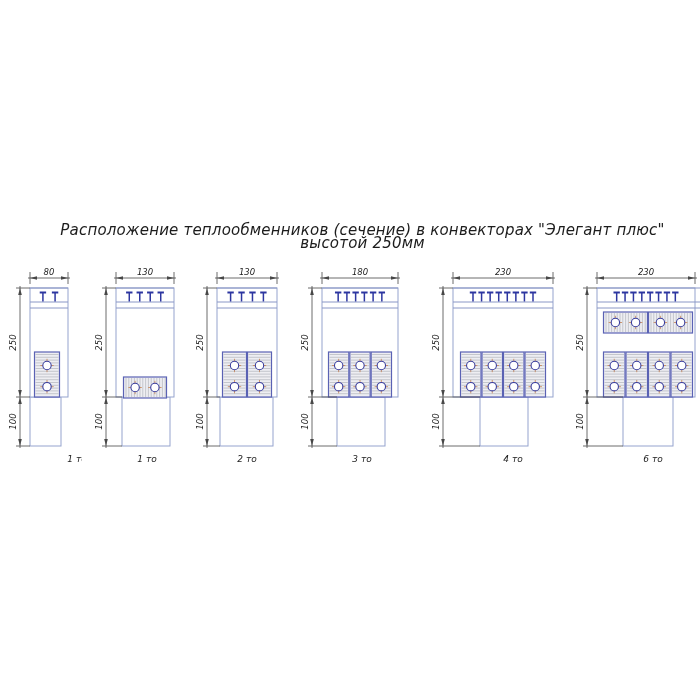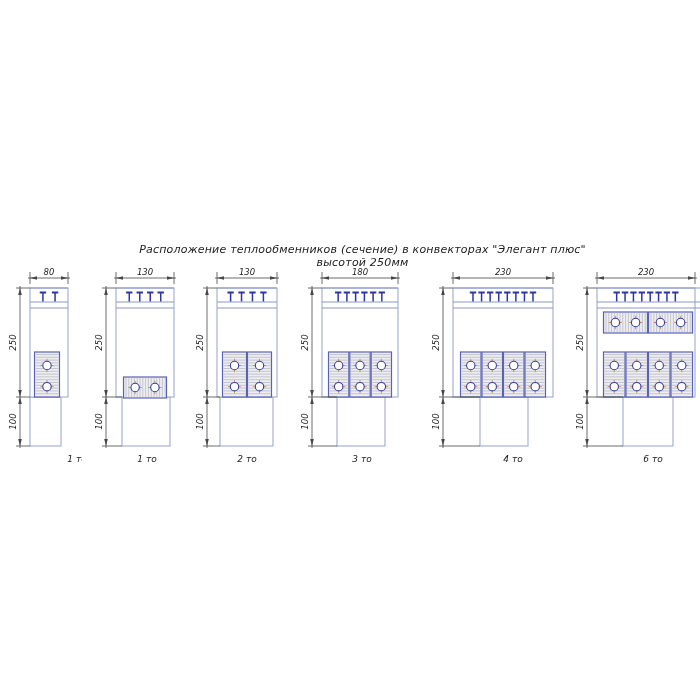--- a/index.html
+++ b/index.html
@@ -2,22 +2,22 @@
 <html><head>
 <meta charset="utf-8">
 <style>
   html,body{margin:0;padding:0;}
   body{
     width:700px;height:700px;background:#ffffff;position:relative;
     font-family:"DejaVu Sans", sans-serif;overflow:hidden;
   }
   #stage{position:absolute;left:0;top:0;width:700px;height:700px;overflow:hidden;}
   .title-block{
-    position:absolute;left:25px;top:244px;width:675px;text-align:center;
-    font-style:italic;color:#1c1c1c;font-size:11px;line-height:12.5px;
+    position:absolute;left:25px;top:224px;width:675px;text-align:center;
+    font-style:italic;color:#1c1c1c;font-size:15px;line-height:12.5px;
     letter-spacing:0.2px;
   }
   .diagram-svg{position:absolute;}
   svg text{
     font-family:"DejaVu Sans", sans-serif;font-style:italic;fill:#1c1c1c;
   }
 </style>
 </head>
 <body>
 

